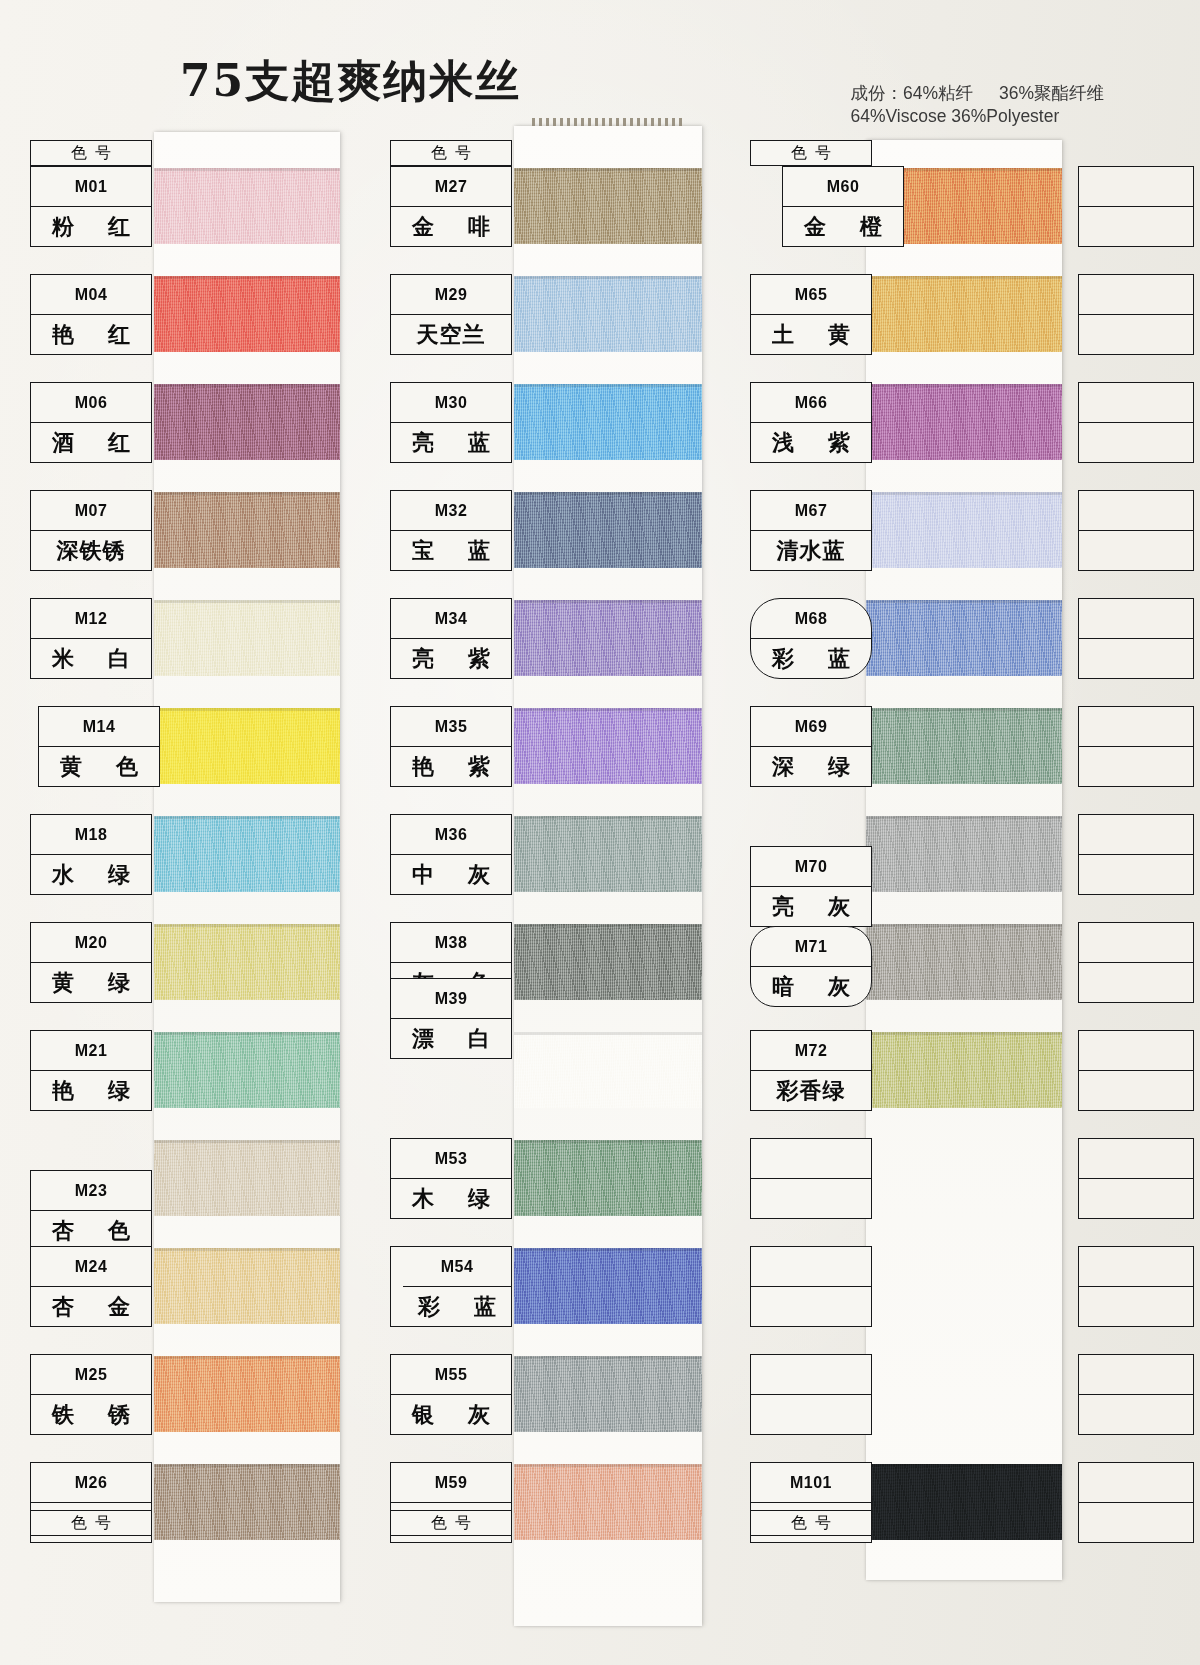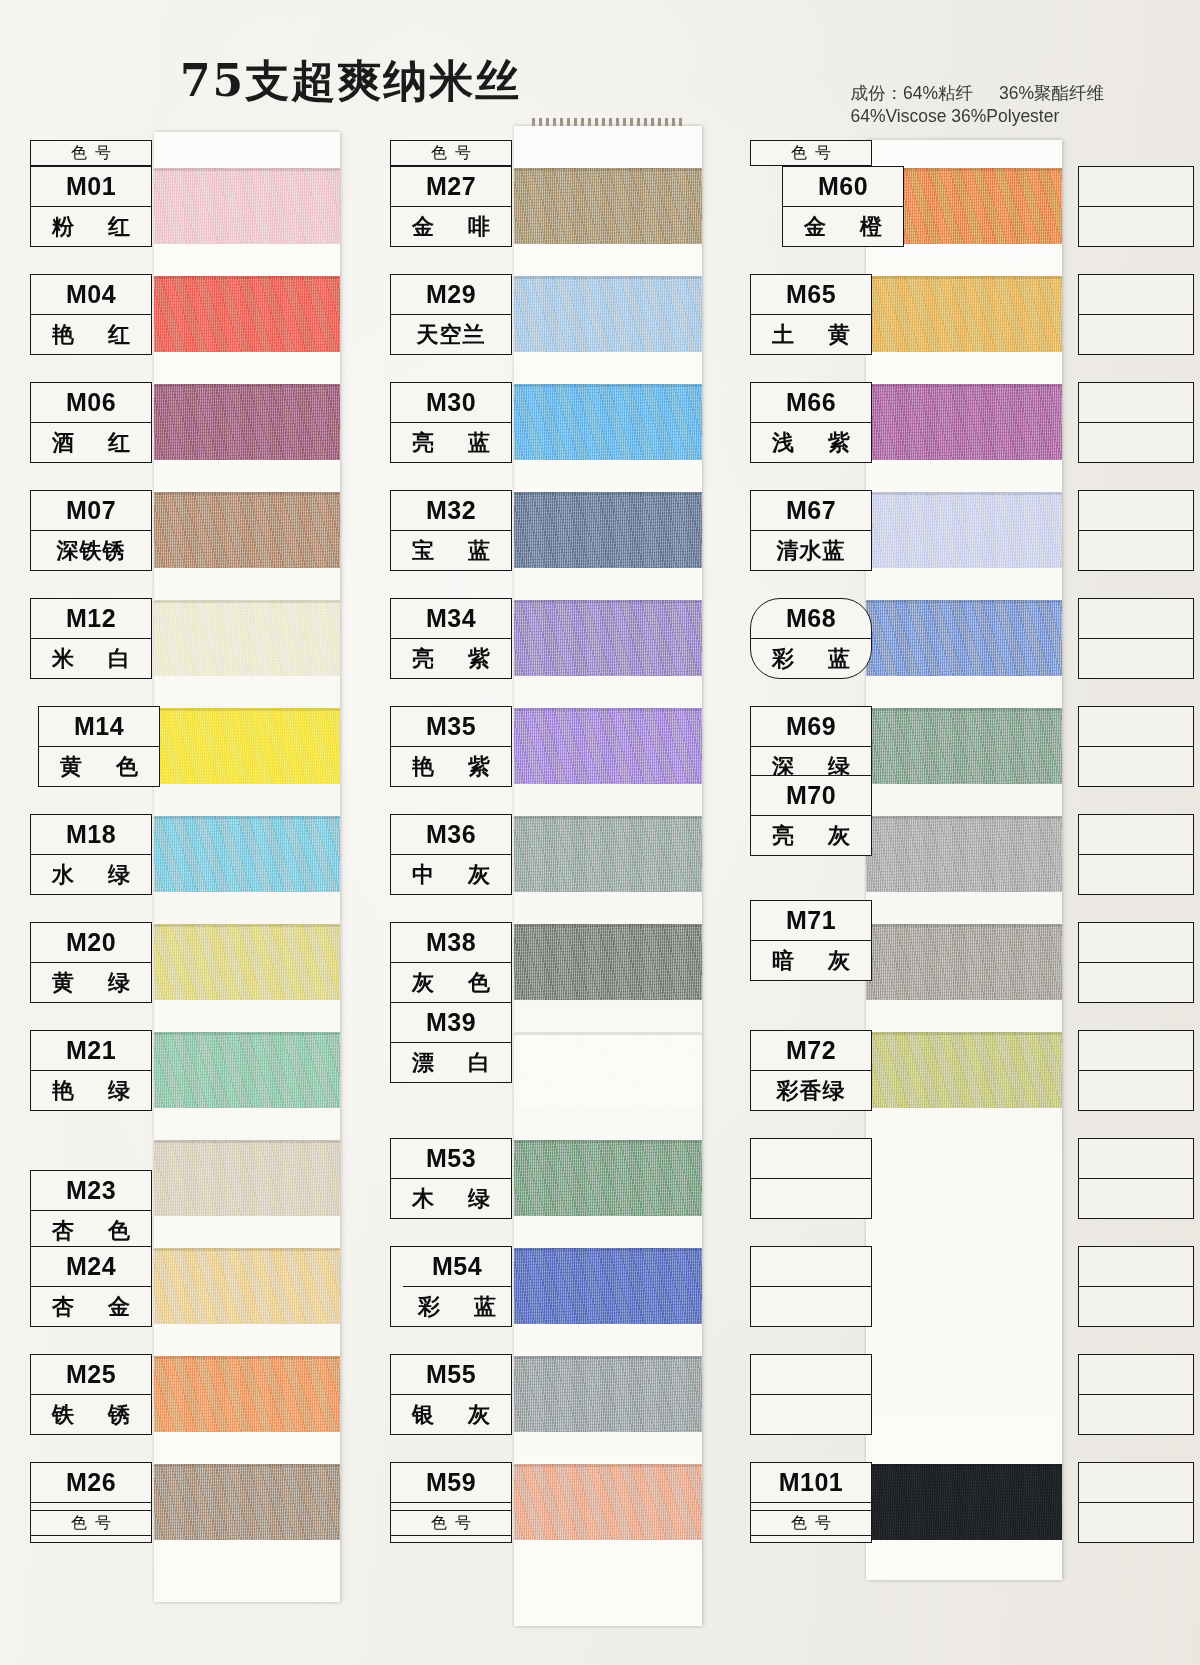--- a/index.html
+++ b/index.html
@@ -51,21 +51,21 @@
     font-weight:500;
   }
   
   .entry{
     position:absolute;left:0;width:122px;
     border:1.8px solid #17181a;background:#f7f6f2;box-sizing:border-box;
   }
   .entry .code{
     height:39px;border-bottom:1.6px solid #17181a;
     display:flex;align-items:center;justify-content:center;
-    font-size:25px;font-weight:700;color:#0d0d0d;letter-spacing:.5px;
+    font-size:16px;font-weight:700;color:#0d0d0d;letter-spacing:.5px;
     font-family:"Liberation Sans","DejaVu Sans",sans-serif;
   }
   .entry .name{
     height:39px;
     display:flex;align-items:center;justify-content:center;
     font-size:22px;font-weight:700;color:#0d0d0d;
   }
   .entry .name.sp2{letter-spacing:14px;text-indent:14px;}
   .entry .name.sp3{letter-spacing:1px;}
   .entry.blank .code{border-bottom:1.6px solid #17181a;}
@@ -265,21 +265,21 @@
       <div class="name sp2">艳 紫</div>
     </div>
     <div class="entry" style="top: 674px;">
       <div class="code">M36</div>
       <div class="name sp2">中 灰</div>
     </div>
     <div class="entry" style="top: 782px;">
       <div class="code">M38</div>
       <div class="name sp2">灰 色</div>
     </div>
-    <div class="entry" style="top: 862px;">
+    <div class="entry" style="top: 838px;">
       <div class="code">M39</div>
       <div class="name sp2">漂 白</div>
     </div>
     <div class="entry" style="top: 998px;">
       <div class="code">M53</div>
       <div class="name sp2">木 绿</div>
     </div>
     <div class="entry" style="top: 1106px; padding-left: 12px;">
       <div class="code">M54</div>
       <div class="name sp2">彩 蓝</div>
@@ -312,25 +312,25 @@
       <div class="name sp3">清水蓝</div>
     </div>
     <div class="entry" style="top: 458px; border-radius: 30px;">
       <div class="code">M68</div>
       <div class="name sp2">彩 蓝</div>
     </div>
     <div class="entry" style="top: 566px;">
       <div class="code">M69</div>
       <div class="name sp2">深 绿</div>
     </div>
-    <div class="entry" style="top: 635px;">
+    <div class="entry" style="top: 706px;">
       <div class="code">M70</div>
       <div class="name sp2">亮 灰</div>
     </div>
-    <div class="entry" style="top: 760px;">
+    <div class="entry" style="top: 786px; border-radius: 25px;">
       <div class="code">M71</div>
       <div class="name sp2">暗 灰</div>
     </div>
     <div class="entry" style="top: 890px;">
       <div class="code">M72</div>
       <div class="name sp3">彩香绿</div>
     </div>
     <div class="entry blank" style="top: 998px;">
       <div class="code"></div>
       <div class="name sp3"></div>

